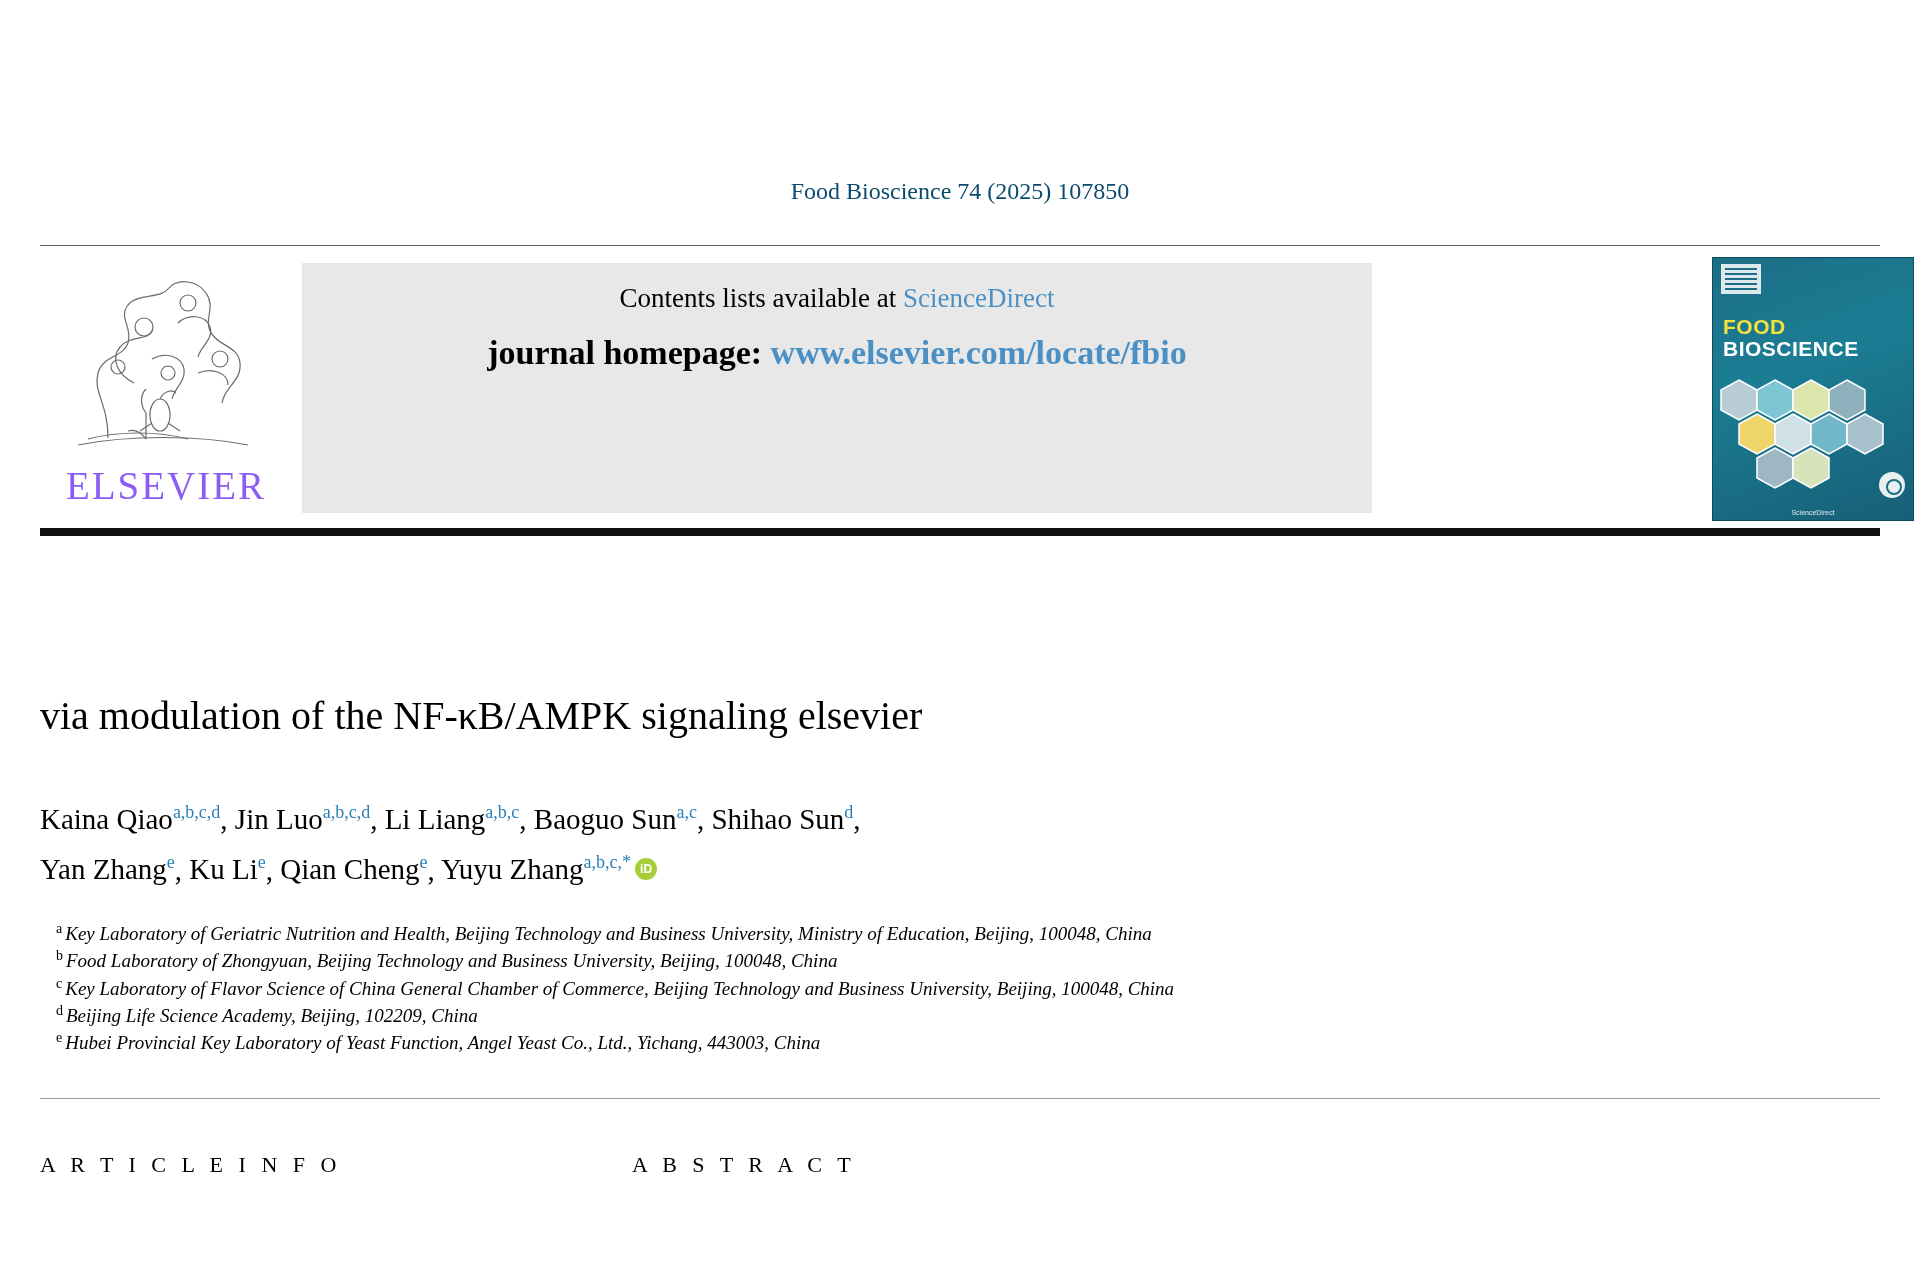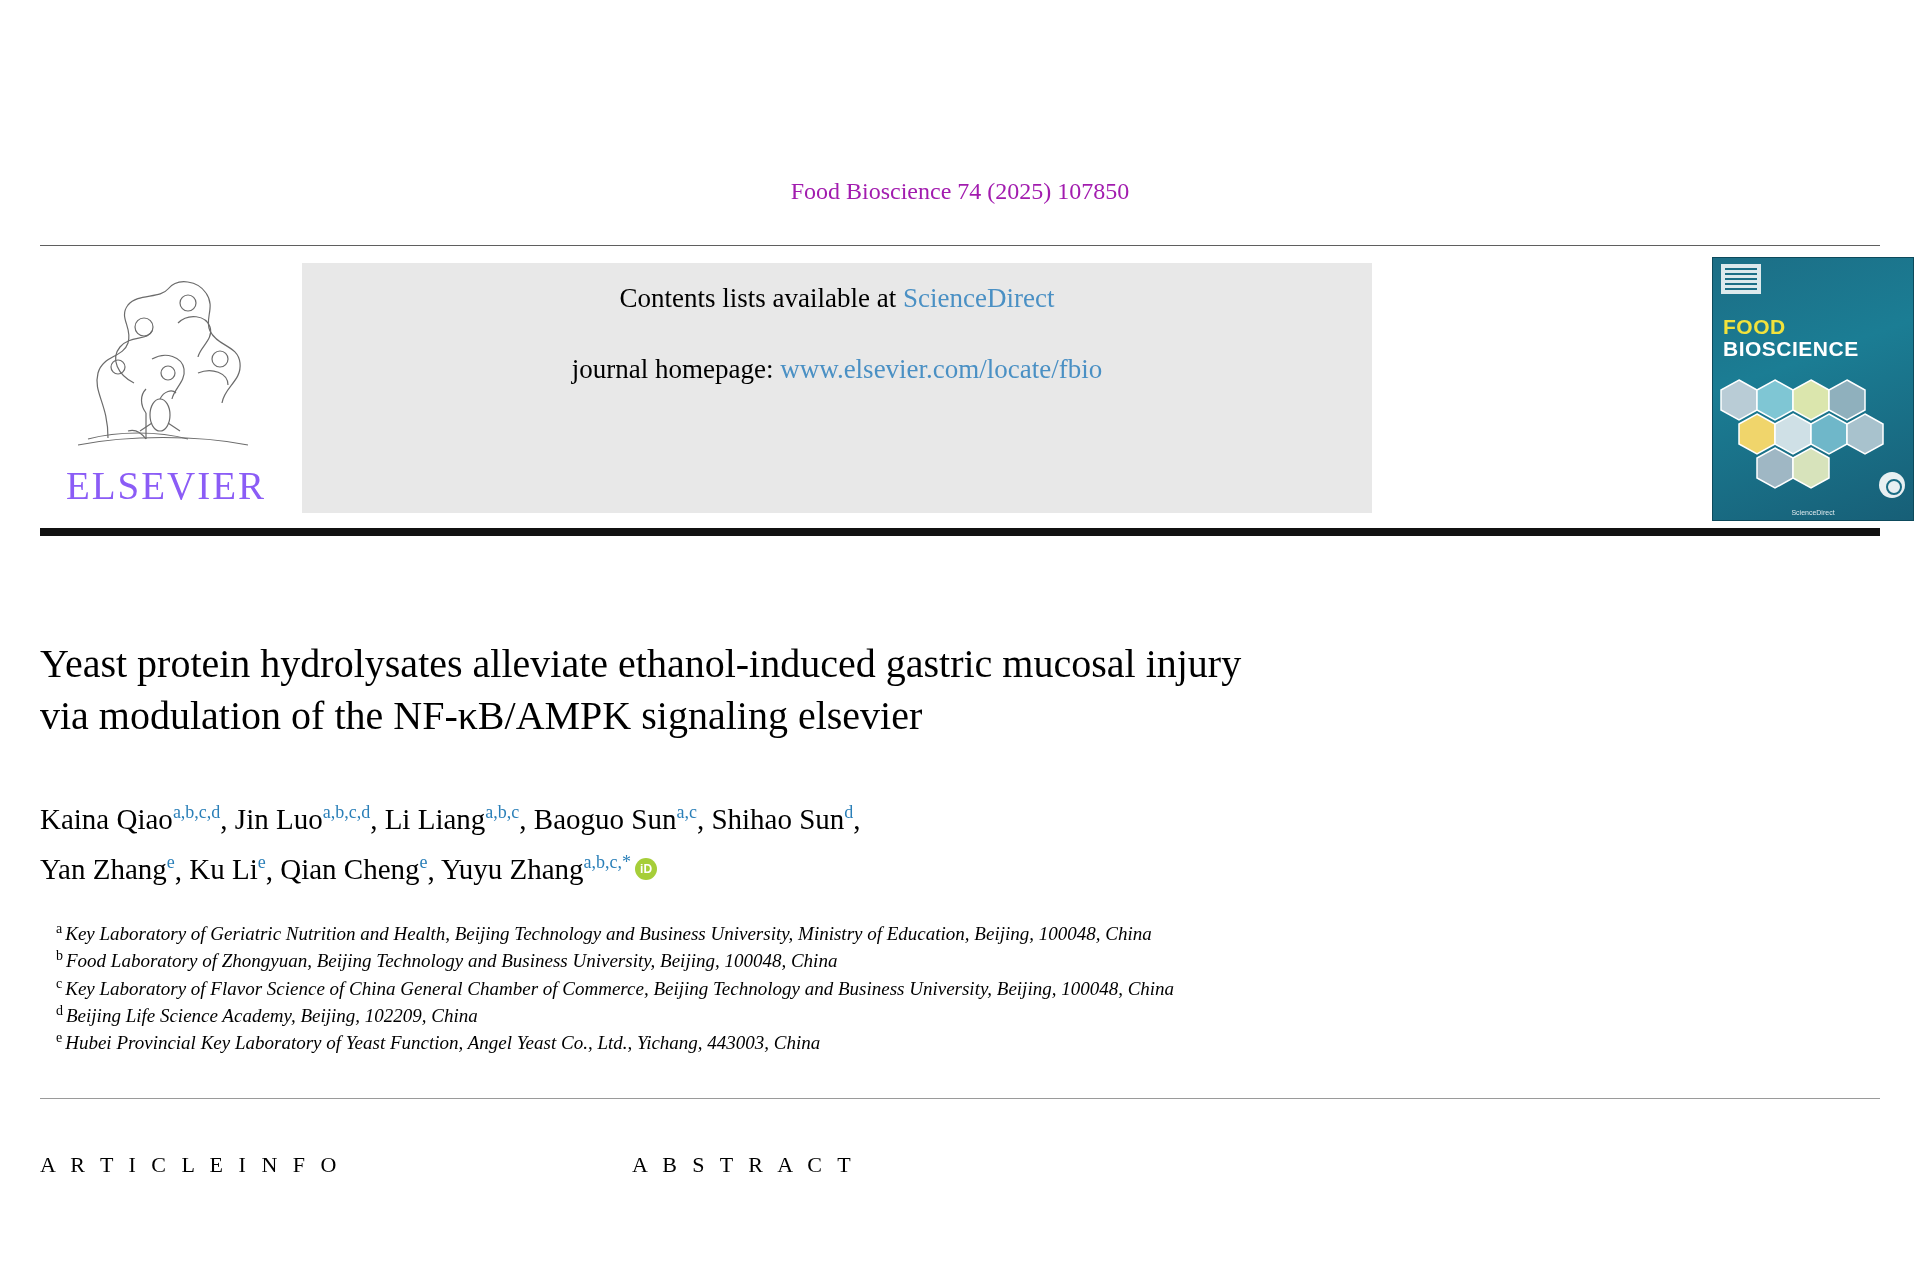--- a/index.html
+++ b/index.html
@@ -24,21 +24,21 @@
   }
 
   
   .running-head {
     position: absolute;
     top: 178px;
     left: 0;
     width: 1920px;
     text-align: center;
     font-size: 24px;
-    color: #a21caf;
+    color: #0c4a6e;
     font-family: "Liberation Serif", serif;
   }
 
   
   .masthead {
     position: absolute;
     left: 40px;
     top: 245px;
     width: 1840px;
     height: 280px;
@@ -96,22 +96,23 @@
     margin-top: 20px;
     font-size: 27px;
   }
   .banner .contents a { color: #4a90c4; text-decoration: none; }
   .banner .journal-title {
     margin-top: 30px;
     font-size: 45px;
     letter-spacing: 1px;
   }
   .banner .homepage {
-    margin-top: 40px;
-    font-size: 27px;
+    margin-top: 20px;
+    font-size: 34px;
+    font-weight: bold;
   }
   .banner .homepage a { color: #4a90c4; text-decoration: none; }
 
   .cover {
     position: absolute;
     left: 1672px;
     top: 12px;
     width: 200px;
     height: 262px;
     background: linear-gradient(160deg,#1c6e86 0%, #1b7d94 40%, #175f77 100%);
@@ -328,21 +329,21 @@
         </svg>
       </div>
       <div class="cov-bot"></div>
       <div class="cov-label">ScienceDirect</div>
     </div>
 
     <div class="rule-bottom"></div>
   </div>
 
   <div class="title">
-    <span>Yeast protein hydrolysates alleviate ethanol-induced gastric mucosal injury</span><br>
+    <br>
     <span>via modulation of the NF-κB/AMPK signaling elsevier</span>
   </div>
 
   <div class="authors">
     <span><span>Kaina Qiao</span><sup>a,b,c,d</sup></span><span>, </span><span><span>Jin Luo</span><sup>a,b,c,d</sup></span><span>, </span><span><span>Li Liang</span><sup>a,b,c</sup></span><span>, </span><span><span>Baoguo Sun</span><sup>a,c</sup></span><span>, </span><span><span>Shihao Sun</span><sup>d</sup></span><span>, </span><br><span><span>Yan Zhang</span><sup>e</sup></span><span>, </span><span><span>Ku Li</span><sup>e</sup></span><span>, </span><span><span>Qian Cheng</span><sup>e</sup></span><span>, </span><span><span>Yuyu Zhang</span><sup>a,b,c,*</sup></span><span class="orcid">iD</span>
   </div>
 
   <div class="affiliations">
     <div class="line"><span class="mark">a</span><span>Key Laboratory of Geriatric Nutrition and Health, Beijing Technology and Business University, Ministry of Education, Beijing, 100048, China</span></div>
     <div class="line"><span class="mark">b</span><span>Food Laboratory of Zhongyuan, Beijing Technology and Business University, Beijing, 100048, China</span></div>

